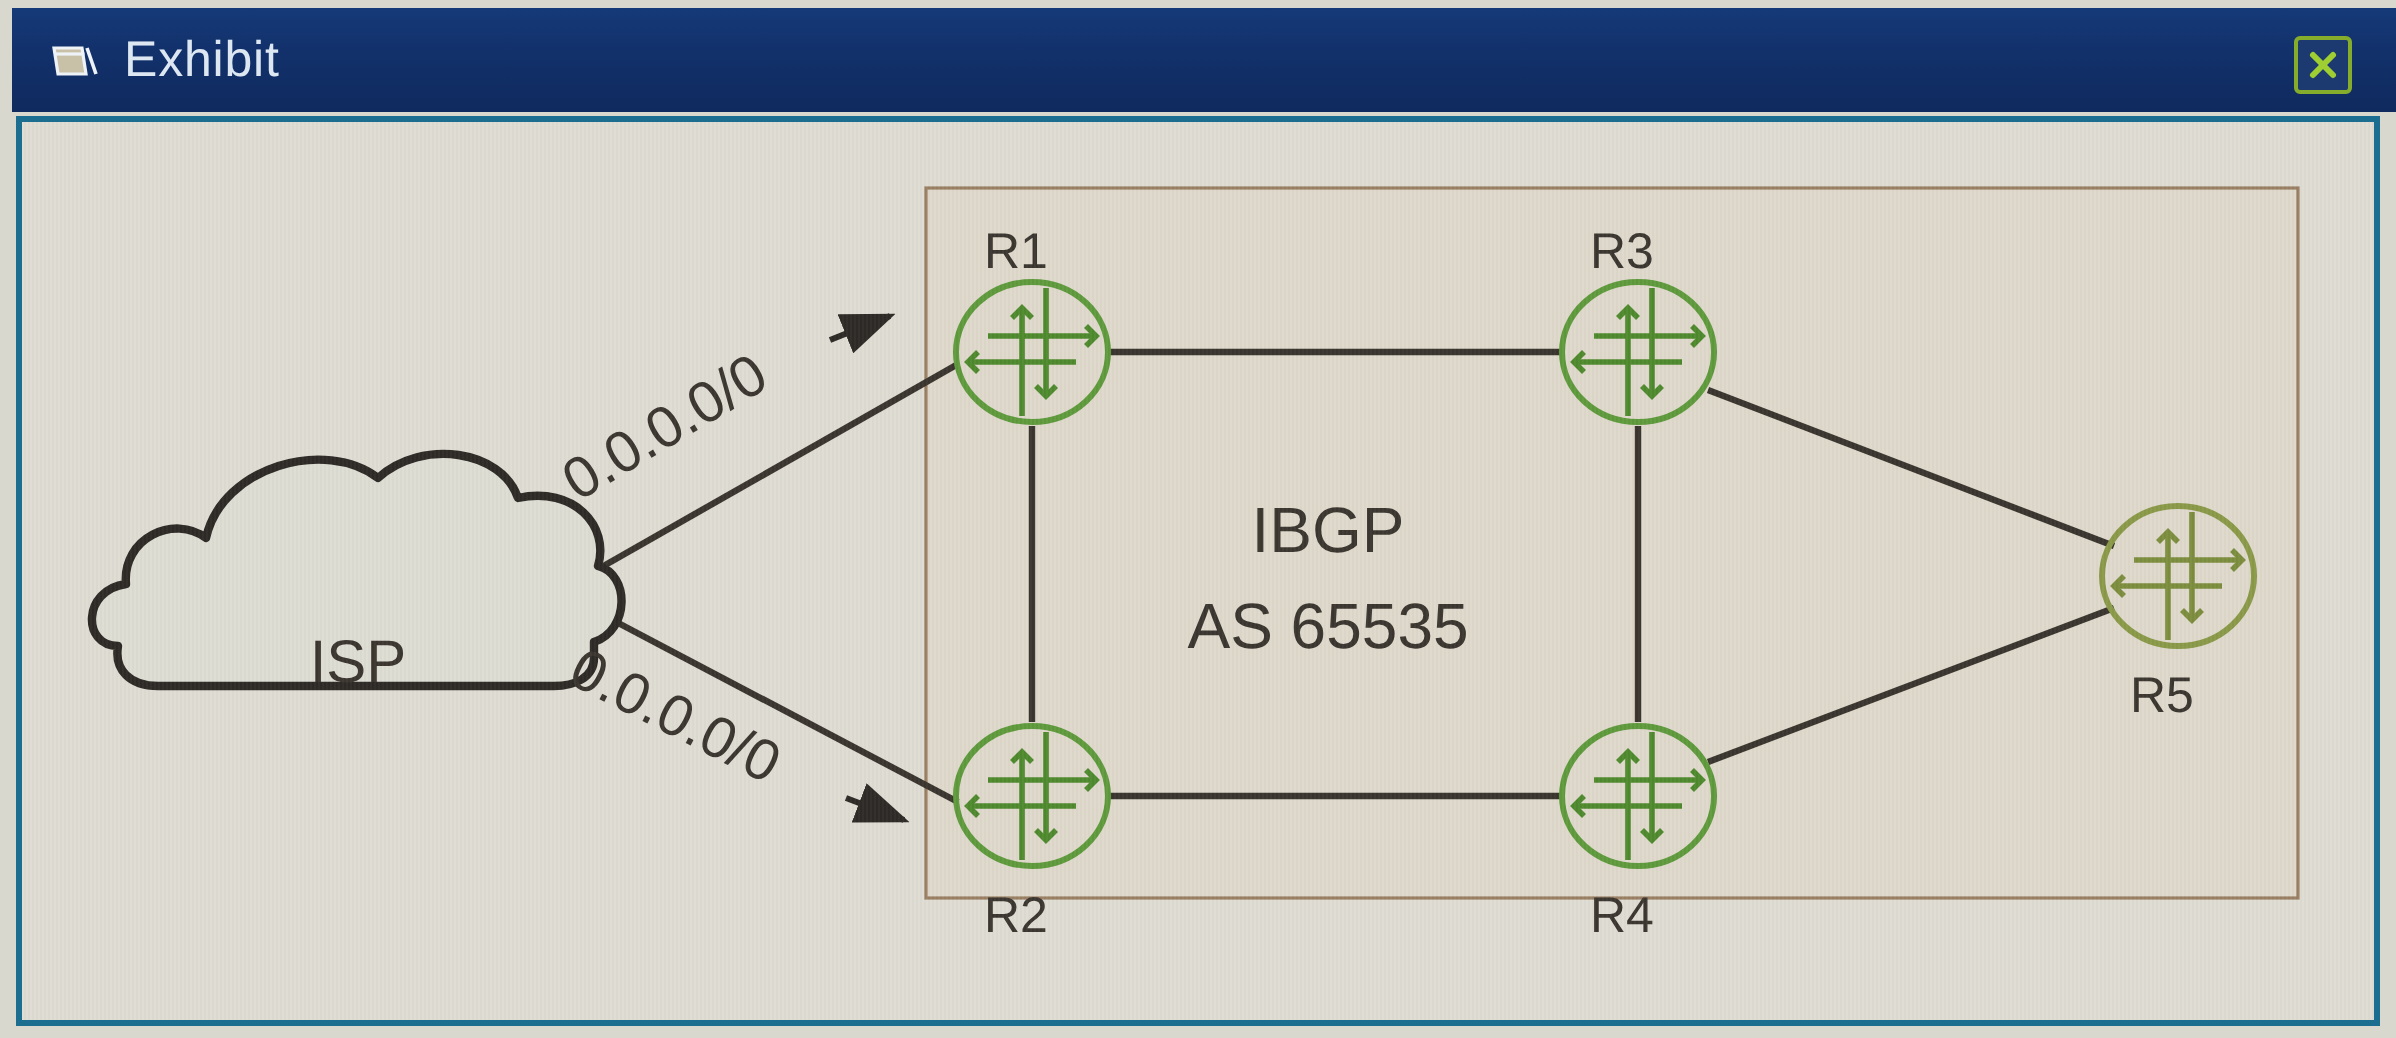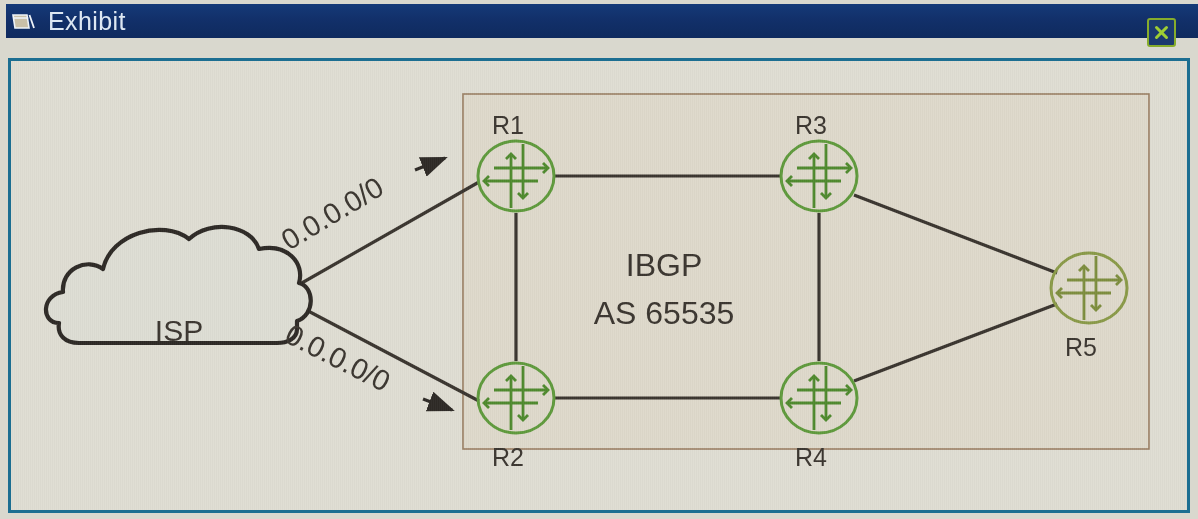--- a/index.html
+++ b/index.html
@@ -20,26 +20,26 @@
     width: 1198px;
     height: 519px;
     background: #d9d8ce;
   }
 
   
   #titlebar {
     position: absolute;
     left: 6px; top: 4px;
     width: 1192px;
-    height: 34px;
+    height: 52px;
     background: linear-gradient(180deg, #153a78 0%, #12306a 45%, #0f2a5e 100%);
     display: flex;
     align-items: center;
     box-sizing: border-box;
-    padding-left: 4px;
+    padding-left: 18px;
   }
   #titlebar-left {
     display: flex;
     align-items: center;
     gap: 12px;
   }
   #win-icon {
     width: 26px; height: 24px;
     position: relative;
     flex: 0 0 auto;

